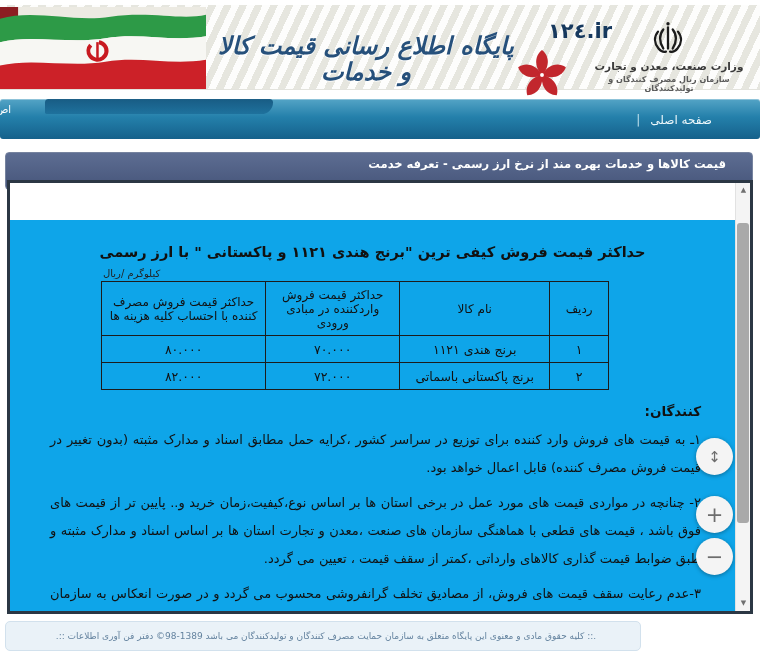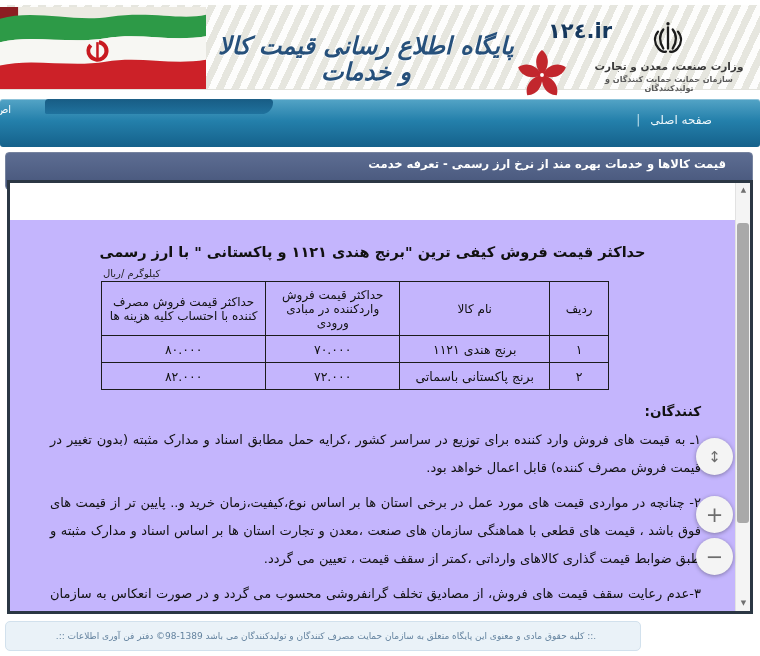--- a/index.html
+++ b/index.html
@@ -32,21 +32,21 @@
     font-size:21px; font-weight:bold; color:#17395e;margin-left:20px;
   }
   #logo-star{ position:absolute; top:42px; left:513px; width:58px; height:56px; z-index:3; }
   #emblem{ position:absolute; top:14px; left:650px; width:36px; height:40px; }
   #ministry-block{ position:absolute; top:55px; left:583px; width:172px; text-align:center; }
   #ministry-name{ font-size:10.5px; font-weight:bold; color:#3a3a3a; }
   #org-name{ font-size:8px; color:#5a5a5a; margin-top:3px; font-weight:bold; }
 
   
   #main-nav{
-    position:absolute; top:99px; left:0; width:760px; height:48px;
+    position:absolute; top:99px; left:0; width:760px; height:40px;
     background:linear-gradient(#54a4c6, #2480ab 45%, #15618b);
     border-radius:3px;
     box-shadow:inset 0 1px 0 rgba(255,255,255,.35);
   }
   #nav-tab{
     position:absolute; top:0; left:45px; width:228px; height:15px;
     background:linear-gradient(#11547d, #1d6f9b);
     border-radius:5px 5px 16px 2px;
     opacity:.9;
   }
@@ -112,21 +112,21 @@
     color:#6d6d6d; display:flex; align-items:center; justify-content:center;
     font-size:17px; cursor:pointer; z-index:5;
   }
   #zoom-fit{ top:255px; font-size:15px; }
   #zoom-in{ top:313px; font-size:21px; }
   #zoom-out{ top:355px; font-size:21px; }
 
   
   #pdf-content{
     position:absolute; top:37px; left:0; right:15px; bottom:0;
-    background:#c4b5fd; overflow:hidden; direction:rtl; color:#111;
+    background:#0ea5e9; overflow:hidden; direction:rtl; color:#111;
   }
   #doc-title{
     margin-top:24px; text-align:center;
     font-size:14.5px; font-weight:bold;
   }
   #table-wrap{ width:508px; margin:8px 126px 0 auto; }
   #unit-label{ font-size:10px; text-align:left; margin:8px 2px 2px; color:#222; }
   #price-table{ width:100%; border-collapse:collapse; direction:rtl; }
   #price-table th, #price-table td{
     border:1.6px solid #1c1c1c; text-align:center; vertical-align:middle;
@@ -186,21 +186,21 @@
     <path d="M17,8 L17,28"></path>
     <circle cx="17" cy="4.5" r="1.6" fill="#1c1c1c" stroke="none"></circle>
     <path d="M12.5,10 C8.5,15 8.5,22 12.5,28"></path>
     <path d="M21.5,10 C25.5,15 25.5,22 21.5,28"></path>
     <path d="M7.5,12 C3.5,17 3.8,23 8,28 C10,30.5 13,31.5 15,31"></path>
     <path d="M26.5,12 C30.5,17 30.2,23 26,28 C24,30.5 21,31.5 19,31"></path>
   </svg>
 
   <div id="ministry-block">
     <div id="ministry-name">وزارت صنعت، معدن و تجارت</div>
-    <div id="org-name">سازمان حمایت حمایت کنندگان و تولیدکنندگان</div>
+    <div id="org-name">سازمان ریال مصرف کنندگان و تولیدکنندگان</div>
   </div>
 </div>
 
 <div id="main-nav">
   <div id="nav-tab"></div>
   <div id="nav-clipped">اص</div>
   <div id="nav-right">
     <span id="nav-item-home">صفحه اصلی</span>
     <span id="nav-sep">|</span>
   </div>

